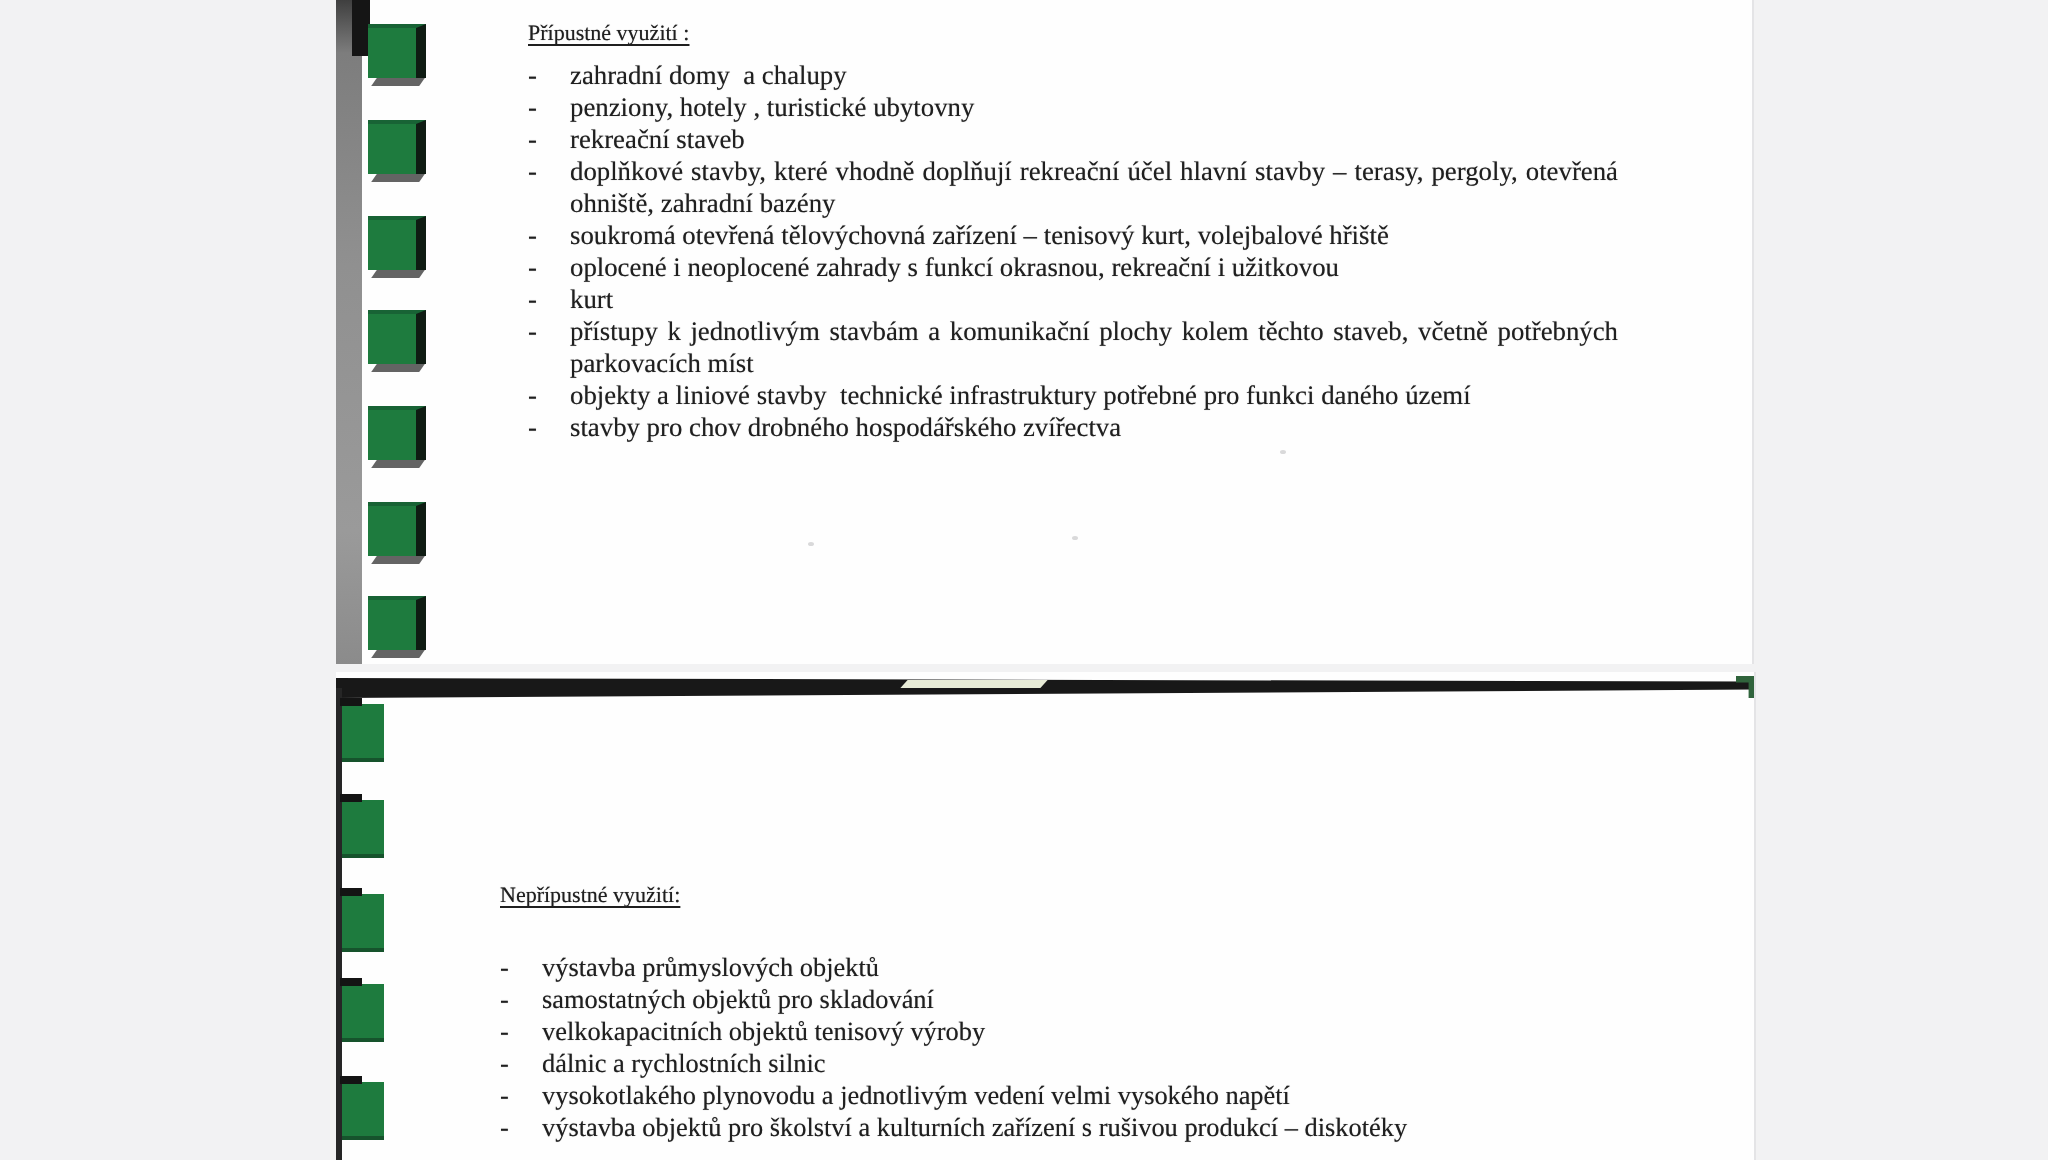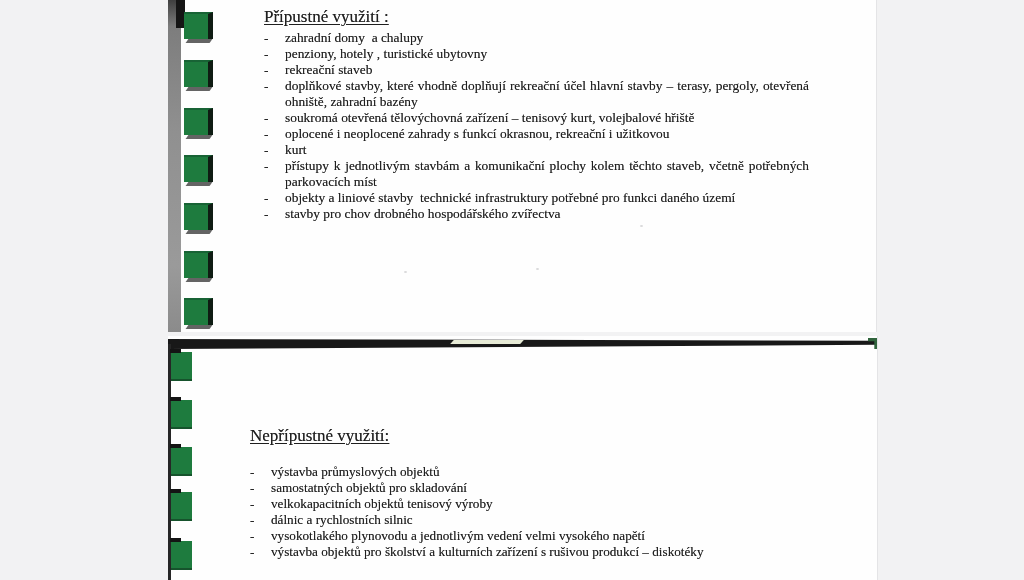--- a/index.html
+++ b/index.html
@@ -22,30 +22,30 @@
   .p2{position:absolute;left:168px;top:336px;width:709px;height:244px;background:#fefefe;border-right:1px solid #e4e4e6;}
   .p2-bar{position:absolute;left:168px;top:339px;width:709px;height:10px;background:#181818;
     clip-path:polygon(0 0,100% 18%,100% 58%,0 100%);}
   .p2-bar-hl{position:absolute;left:452px;top:340px;width:70px;height:4px;background:#e7ebd6;transform:skewX(-42deg);}
   .p2-bar-green{position:absolute;left:868px;top:338px;width:9px;height:11px;background:#30643c;
     clip-path:polygon(0 0,100% 0,100% 100%,70% 100%,70% 30%,0 30%);}
   .p2-line{position:absolute;left:168px;top:344px;width:3px;height:236px;background:#262626;}
   .comb2{position:absolute;left:171px;width:21px;height:27px;background:#1e7b3e;border-bottom:2px solid #16532c;}
   .comb2::before{content:"";position:absolute;top:-3px;left:-1px;width:11px;height:4px;background:#141414;}
   
-  .doc-title{font-size:17px;line-height:18px;margin:0 0 4px 0;font-weight:normal;
+  .doc-title{font-size:11px;line-height:18px;margin:0 0 4px 0;font-weight:normal;
     text-decoration:underline;text-underline-offset:2px;
     text-shadow:0 0 .4px rgba(0,0,0,.55);}
   .list{list-style:none;margin:0;padding:0;}
   .row{display:flex;}
   .dash{flex:0 0 21px;text-shadow:0 0 .4px rgba(0,0,0,.5);}
   .txt{flex:1;text-align:justify;white-space:pre-wrap;text-shadow:0 0 .4px rgba(0,0,0,.5);}
   .c1{position:absolute;left:264px;top:8px;width:545px;font-size:13.4px;line-height:16px;}
   .c1 .list{margin-top:2px;}
-  .c2{position:absolute;left:250px;top:427px;width:565px;font-size:13.2px;line-height:16px;}
+  .c2{position:absolute;left:250px;top:439px;width:565px;font-size:13.2px;line-height:16px;}
   .c2 .doc-title{margin-bottom:19px;}
   
   .speck{position:absolute;width:3px;height:2px;background:#d9d9da;border-radius:50%;}
 </style>
 </head>
 <body>
 
 <div class="canvas">
 
   <div class="p1"></div>

